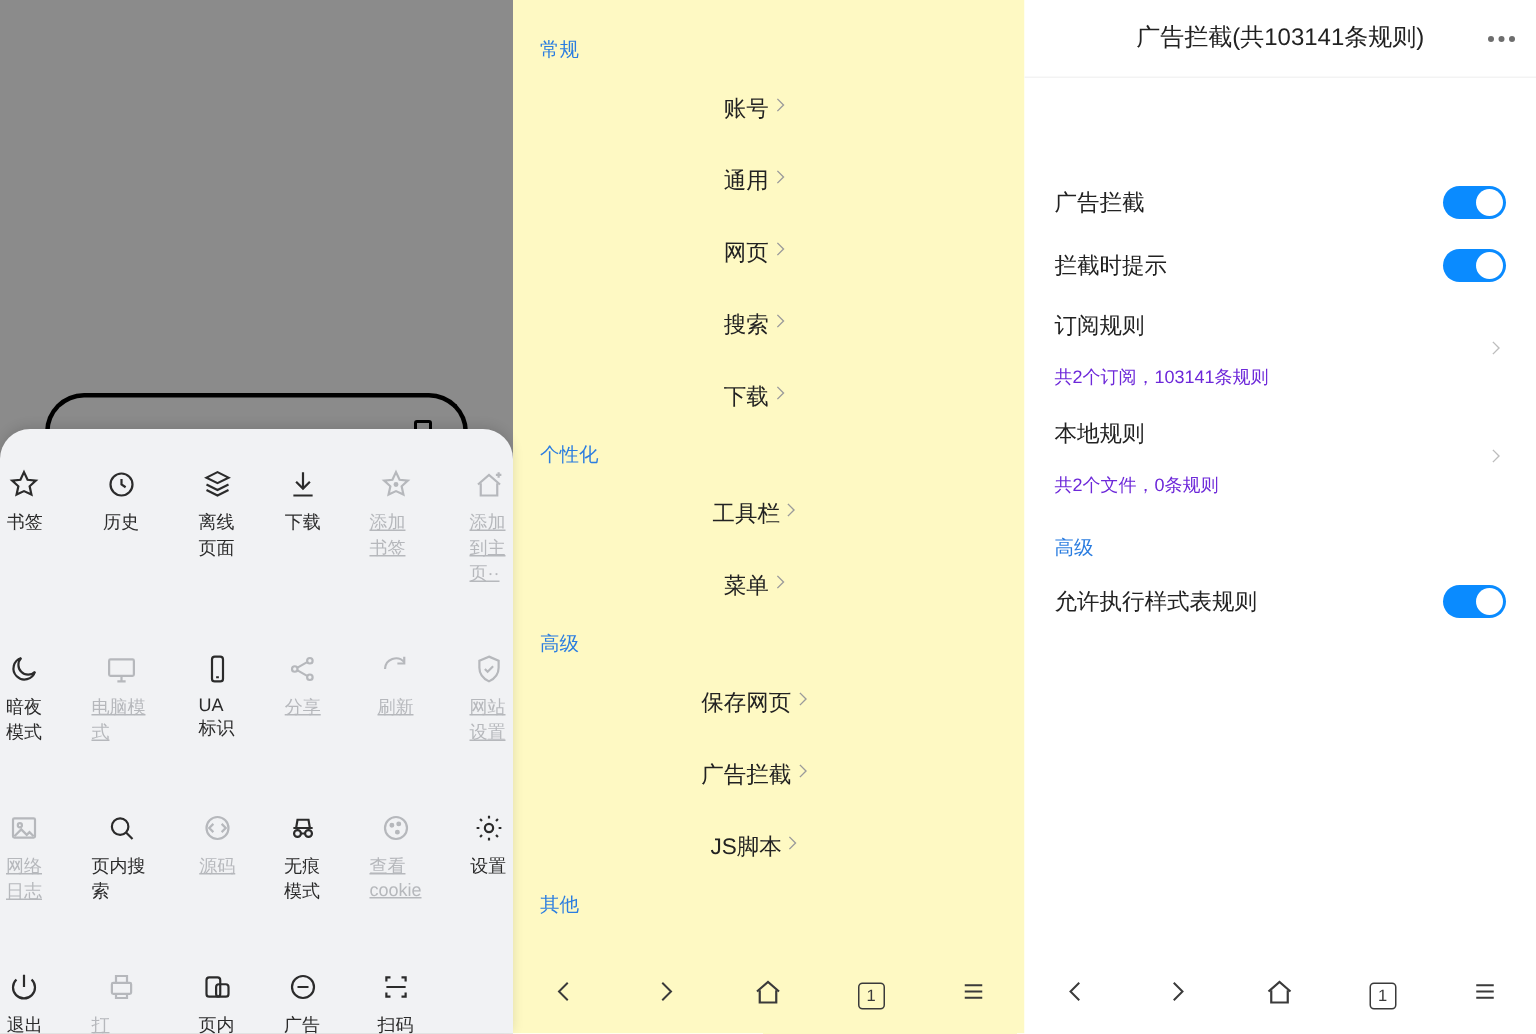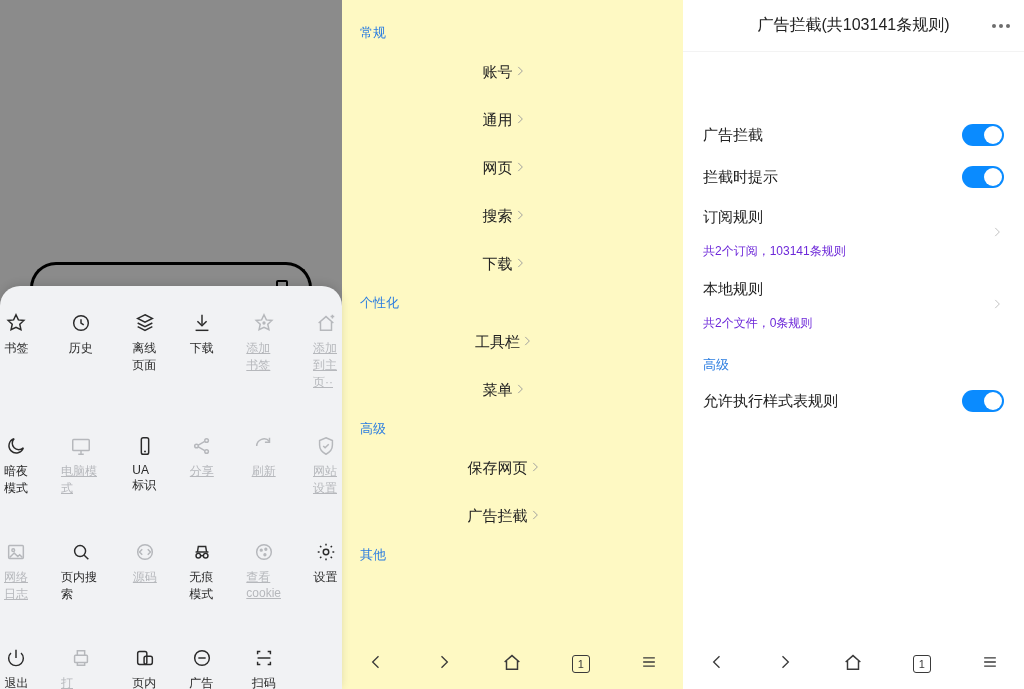--- a/index.html
+++ b/index.html
@@ -348,20 +348,26 @@
         <span class="chev"><svg width="14" height="14" viewBox="0 0 24 24">
             <path d="M9 5l7 7-7 7"></path>
           </svg></span>
       </div>
       <div class="row">
         <span>广告拦截</span>
         <span class="chev"><svg width="14" height="14" viewBox="0 0 24 24">
             <path d="M9 5l7 7-7 7"></path>
           </svg></span>
       </div>
+      <div class="row">
+        <span>JS脚本</span>
+        <span class="chev"><svg width="14" height="14" viewBox="0 0 24 24">
+            <path d="M9 5l7 7-7 7"></path>
+          </svg></span>
+      </div>
       <div class="sec-title">其他</div>
     </div>
   <div class="bottomnav">
     <div><svg width="20" height="20" viewBox="0 0 24 24">
           <path d="M15 5l-7 7 7 7"></path>
         </svg></div>
     <div><svg width="20" height="20" viewBox="0 0 24 24">
           <path d="M9 5l7 7-7 7"></path>
         </svg></div>
     <div><svg width="22" height="22" viewBox="0 0 24 24">

